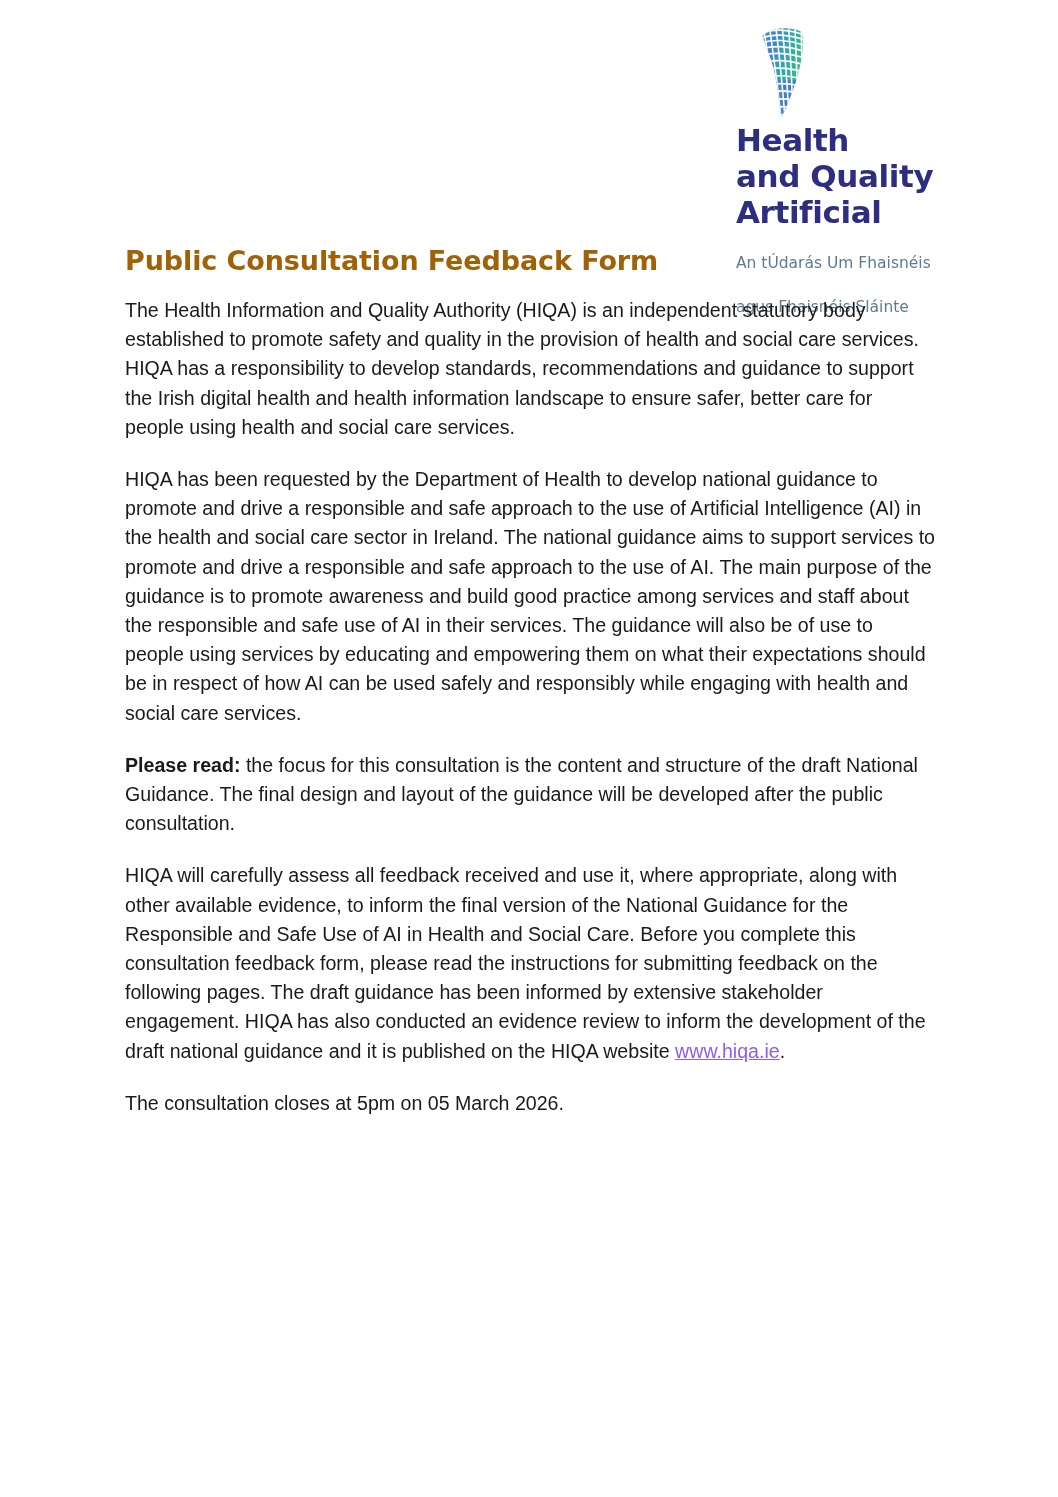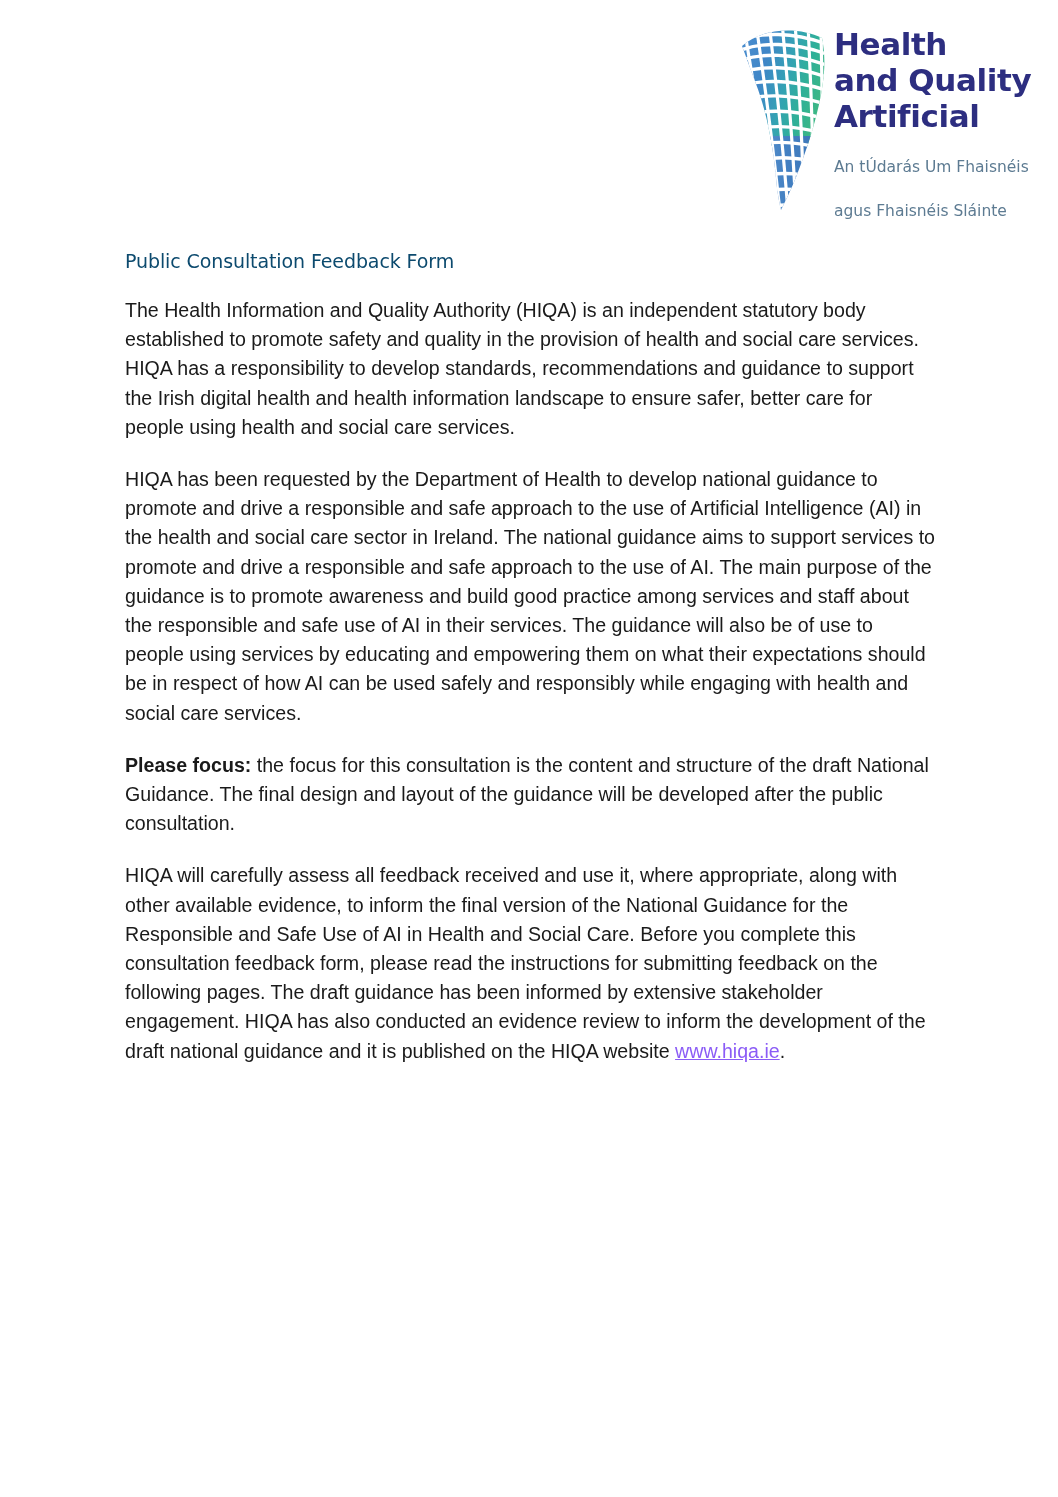--- a/index.html
+++ b/index.html
@@ -22,21 +22,21 @@
   }
 
   
   .logo {
     position: absolute;
     top: 22px;
     right: 22px;
     width: 300px;
     height: 222px;
     display: flex;
-    flex-direction: row;
+    flex-direction: column;
     align-items: flex-start;
   }
   .logo-mark {
     width: 92px;
     height: 186px;
     flex: 0 0 92px;
     margin-top: 4px;
     margin-right: 6px;
   }
   .logo-text {
@@ -64,24 +64,24 @@
   
   .doc {
     position: absolute;
     left: 125px;
     top: 246px;
     width: 812px;
   }
 
   .doc-title {
     font-family: "DejaVu Sans", sans-serif;
-    font-weight: normal;
-    font-size: 19px;
+    font-weight: bold;
+    font-size: 27px;
     line-height: 30px;
-    color: #0c4a6e;
+    color: #a16207;
     margin: 0 0 20px 0;
     letter-spacing: -0.1px;
   }
 
   p.para {
     font-family: "Liberation Sans", sans-serif;
     font-size: 19.6px;
     line-height: 29.2px;
     color: #1a1a1a;
     margin: 0 1px 23px 0;
@@ -172,19 +172,20 @@
 
   <div class="doc">
 
     <h1 class="doc-title">Public Consultation Feedback Form</h1>
 
     <p class="para">The Health Information and Quality Authority (HIQA) is an independent statutory body established to promote safety and quality in the provision of health and social care services. HIQA has a responsibility to develop standards, recommendations and guidance to support the Irish digital health and health information landscape to ensure safer, better care for people using health and social care services.</p>
 
     <p class="para">HIQA has been requested by the Department of Health to develop national guidance to promote and drive a responsible and safe approach to the use of Artificial Intelligence (AI) in the health and social care sector in Ireland. The national guidance aims to support services to promote and drive a responsible and safe approach to the use of AI. The main purpose of the guidance is to promote awareness and build good practice among services and staff about the responsible and safe use of AI in their services. The guidance will also be of use to people using services by educating and empowering them on what their expectations should be in respect of how AI can be used safely and responsibly while engaging with health and social care services.</p>
 
 
-    <p class="para"><b>Please focus:</b><span> the focus for this consultation is the content and structure of the draft National Guidance. The final design and layout of the guidance will be developed after the public consultation.</span></p>
+    <p class="para"><b>Please read:</b><span> the focus for this consultation is the content and structure of the draft National Guidance. The final design and layout of the guidance will be developed after the public consultation.</span></p>
 
     <p class="para"><span>HIQA will carefully assess all feedback received and use it, where appropriate, along with other available evidence, to inform the final version of the National Guidance for the Responsible and Safe Use of AI in Health and Social Care. Before you complete this consultation feedback form, please read the instructions for submitting feedback on the following pages. The draft guidance has been informed by extensive stakeholder engagement. HIQA has also conducted an evidence review to inform the development of the draft national guidance and it is published on the HIQA website </span><a class="link" href="#">www.hiqa.ie</a><span>.</span></p>
 
+    <p class="para">The consultation closes at 5pm on 05 March 2026.</p>
 
   </div>
 </div>
 
 </body></html>

